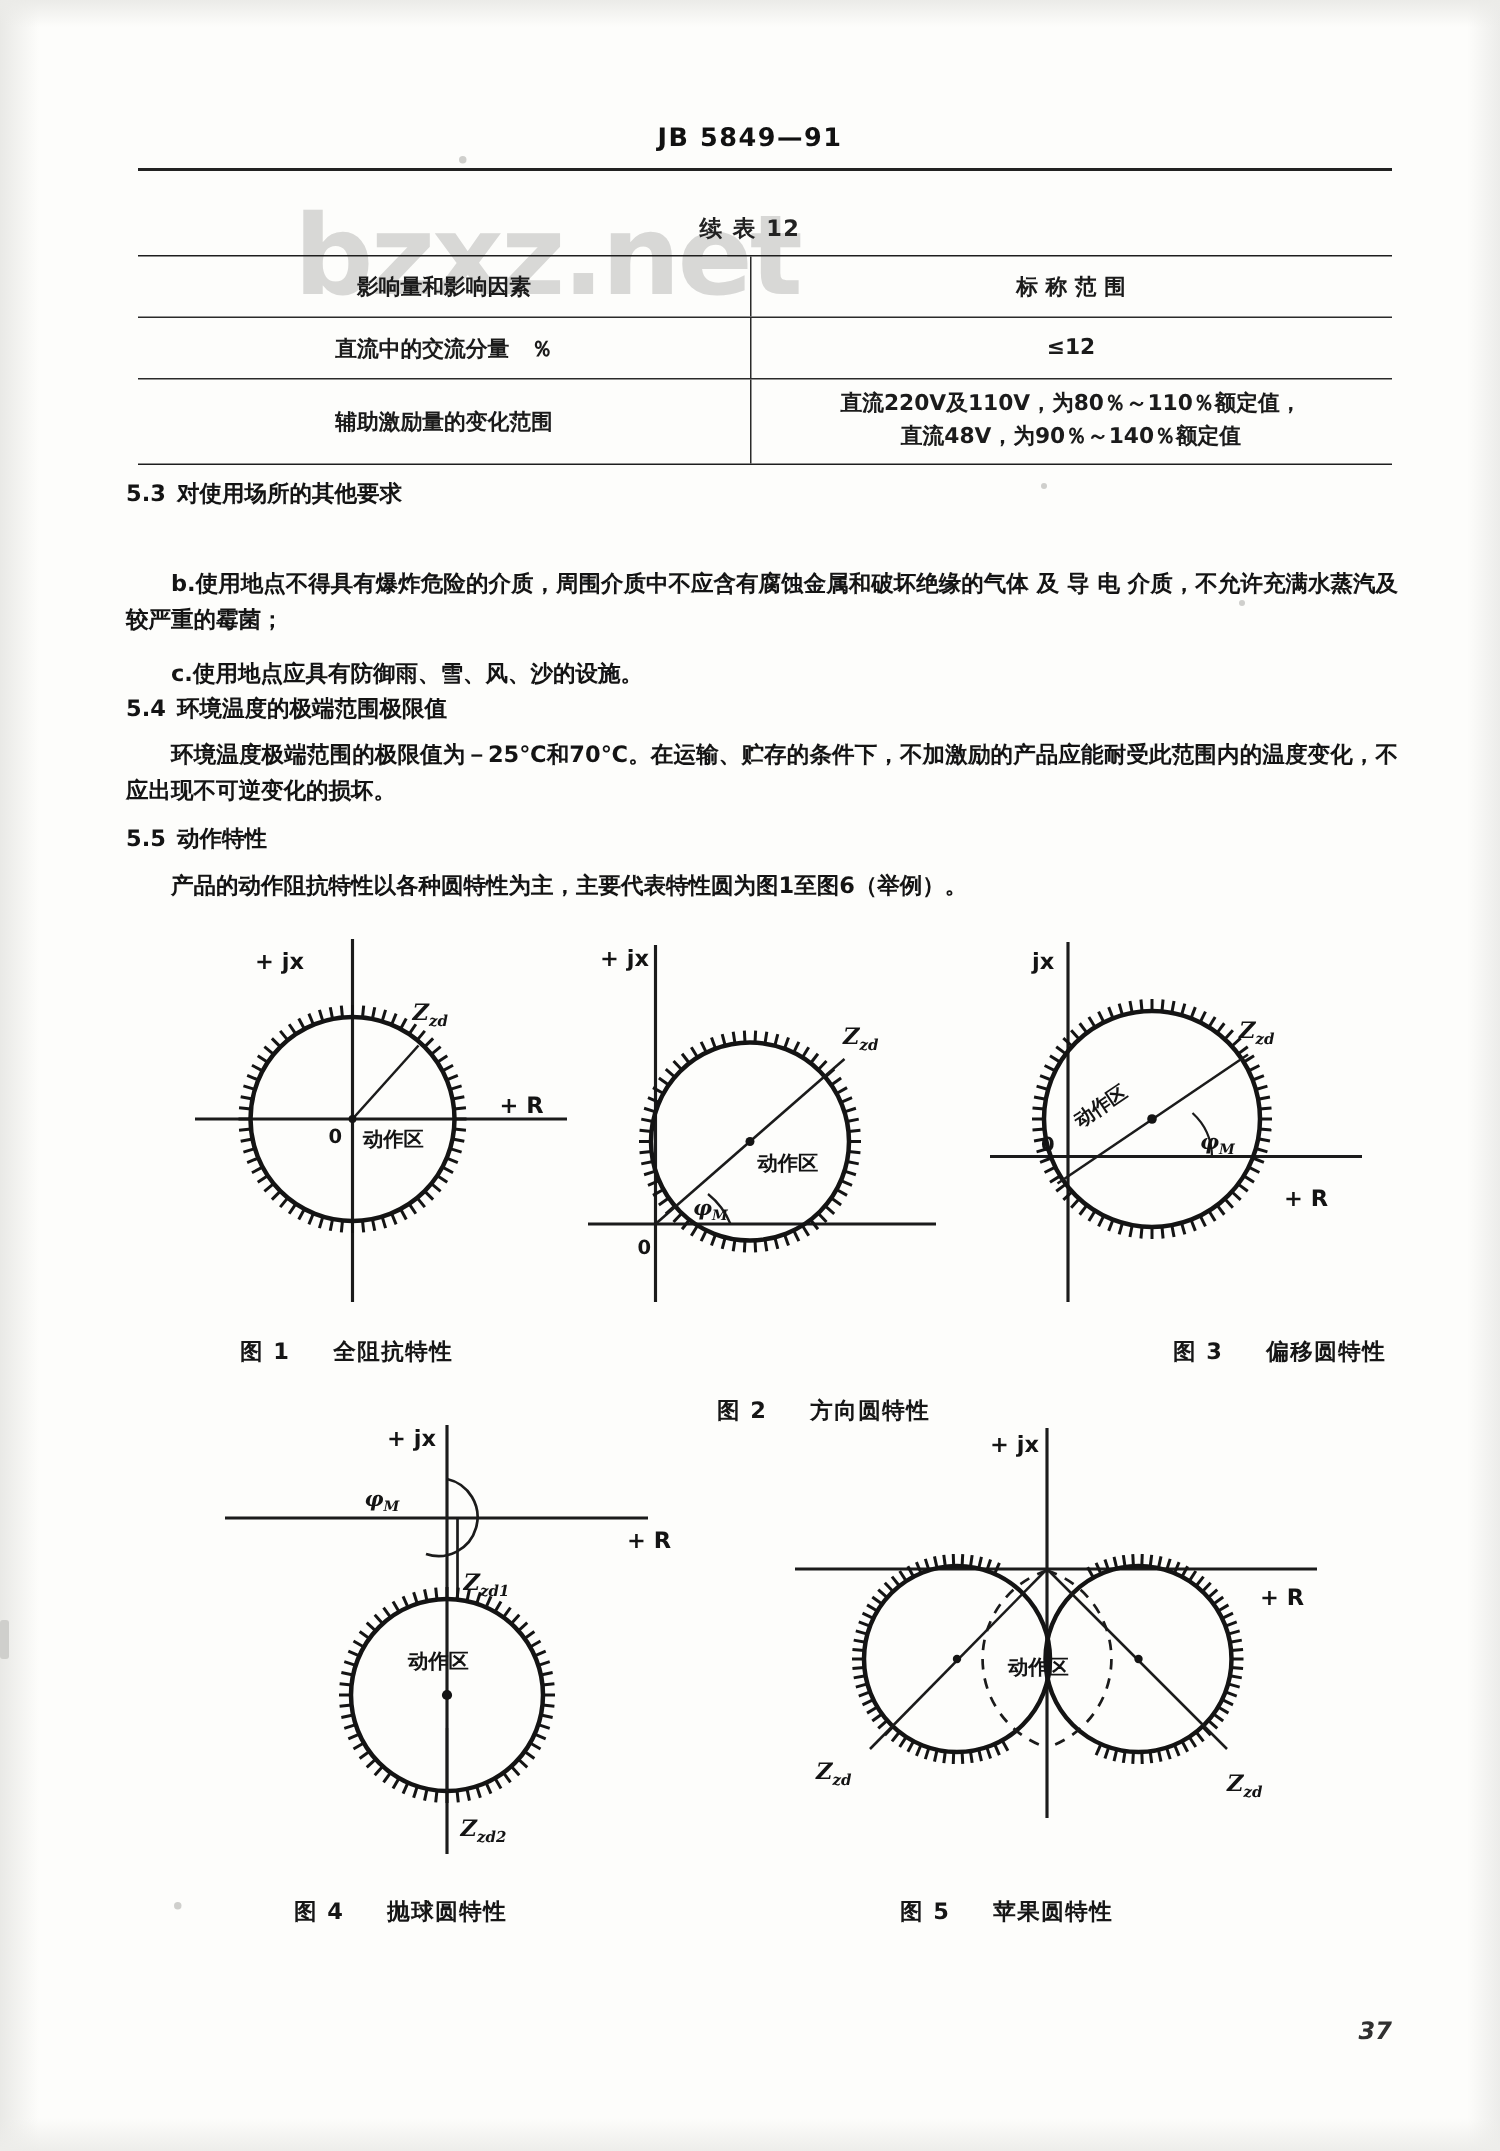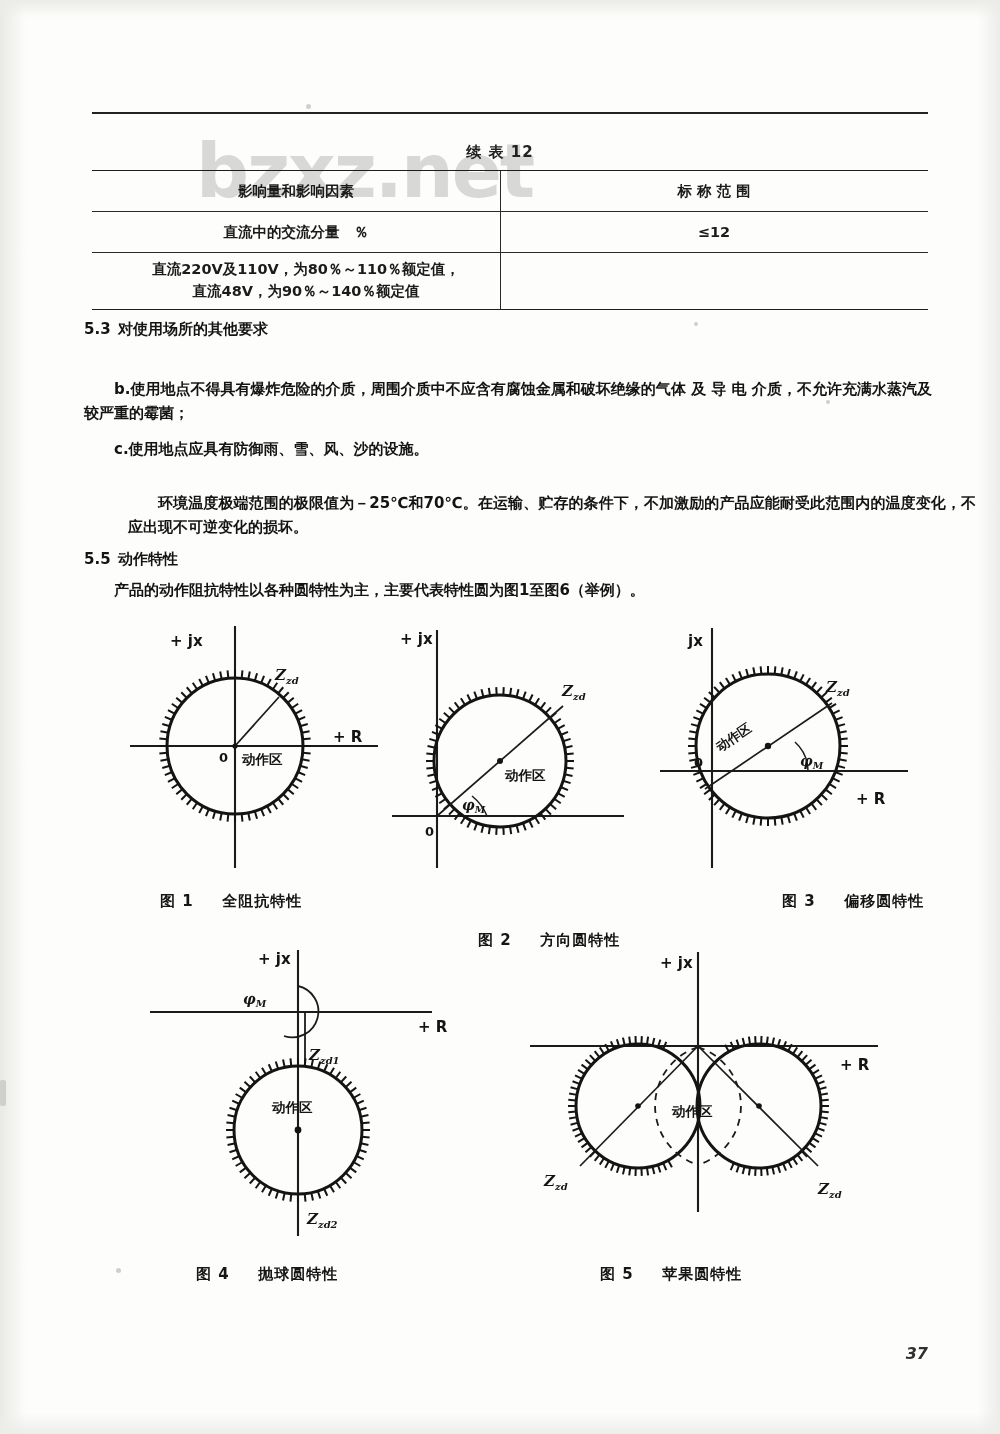--- a/index.html
+++ b/index.html
@@ -118,20 +118,21 @@
 <div class="watermark">bzxz.net</div>
 
 <div class="speck" style="left:306px;top:104px;width:5px;height:5px;"></div>
 <div class="speck" style="left:694px;top:322px;width:4px;height:4px;"></div>
 <div class="speck" style="left:826px;top:400px;width:4px;height:4px;"></div>
 <div class="speck" style="left:116px;top:1268px;width:5px;height:5px;"></div>
 <div class="speck" style="left:0px;top:1080px;width:6px;height:26px;border-radius:2px;"></div>
 
 <div class="content">
 
+  <div class="doc-header">JB 5849—91</div>
   <div class="header-rule"></div>
 
   <div class="tbl-caption">续 表 12</div>
 
   <div class="tbl">
     <div class="tbl-rule"></div>
 
     <div class="tbl-row r-head">
       <div class="vsep"></div>
       <div class="cell-l">影响量和影响因素</div>
@@ -143,20 +144,21 @@
     <div class="tbl-row r-one">
       <div class="vsep"></div>
       <div class="cell-l">直流中的交流分量　％</div>
       <div class="cell-r">≤12</div>
     </div>
 
     <div class="tbl-rule thin"></div>
 
     <div class="tbl-row r-two">
       <div class="vsep"></div>
+      <div class="cell-l">辅助激励量的变化范围</div>
       <div class="cell-r">
         <div class="two-lines">
           <div>直流220V及110V，为80％～110％额定值，</div>
           <div>直流48V，为90％～140％额定值</div>
         </div>
       </div>
     </div>
 
     <div class="tbl-rule"></div>
   </div>
@@ -166,21 +168,26 @@
       <span class="num">5.3</span><span>对使用场所的其他要求</span>
     </div>
   </div>
   <div class="sec" style="top:377px;">
     <div class="para indent1 just">b.使用地点不得具有爆炸危险的介质，周围介质中不应含有腐蚀金属和破坏绝缘的气体 及 导 电 介质，不允许充满水蒸汽及较严重的霉菌；</div>
   </div>
   <div class="sec" style="top:437px;">
     <div class="para indent1">c.使用地点应具有防御雨、雪、风、沙的设施。</div>
   </div>
 
-  <div class="sec" style="top:491px;margin-left:44px;">
+  <div class="sec" style="top:463px;">
+    <div class="sec-head">
+      <span class="num">5.4</span><span>环境温度的极端范围极限值</span>
+    </div>
+  </div>
+  <div class="sec" style="top:491px;">
     <div class="para indent1 just">环境温度极端范围的极限值为－25℃和70℃。在运输、贮存的条件下，不加激励的产品应能耐受此范围内的温度变化，不应出现不可逆变化的损坏。</div>
   </div>
 
   <div class="sec" style="top:550px;">
     <div class="sec-head">
       <span class="num">5.5</span><span>动作特性</span>
     </div>
   </div>
   <div class="sec" style="top:578px;">
     <div class="para indent1">产品的动作阻抗特性以各种圆特性为主，主要代表特性圆为图1至图6（举例）。</div>

